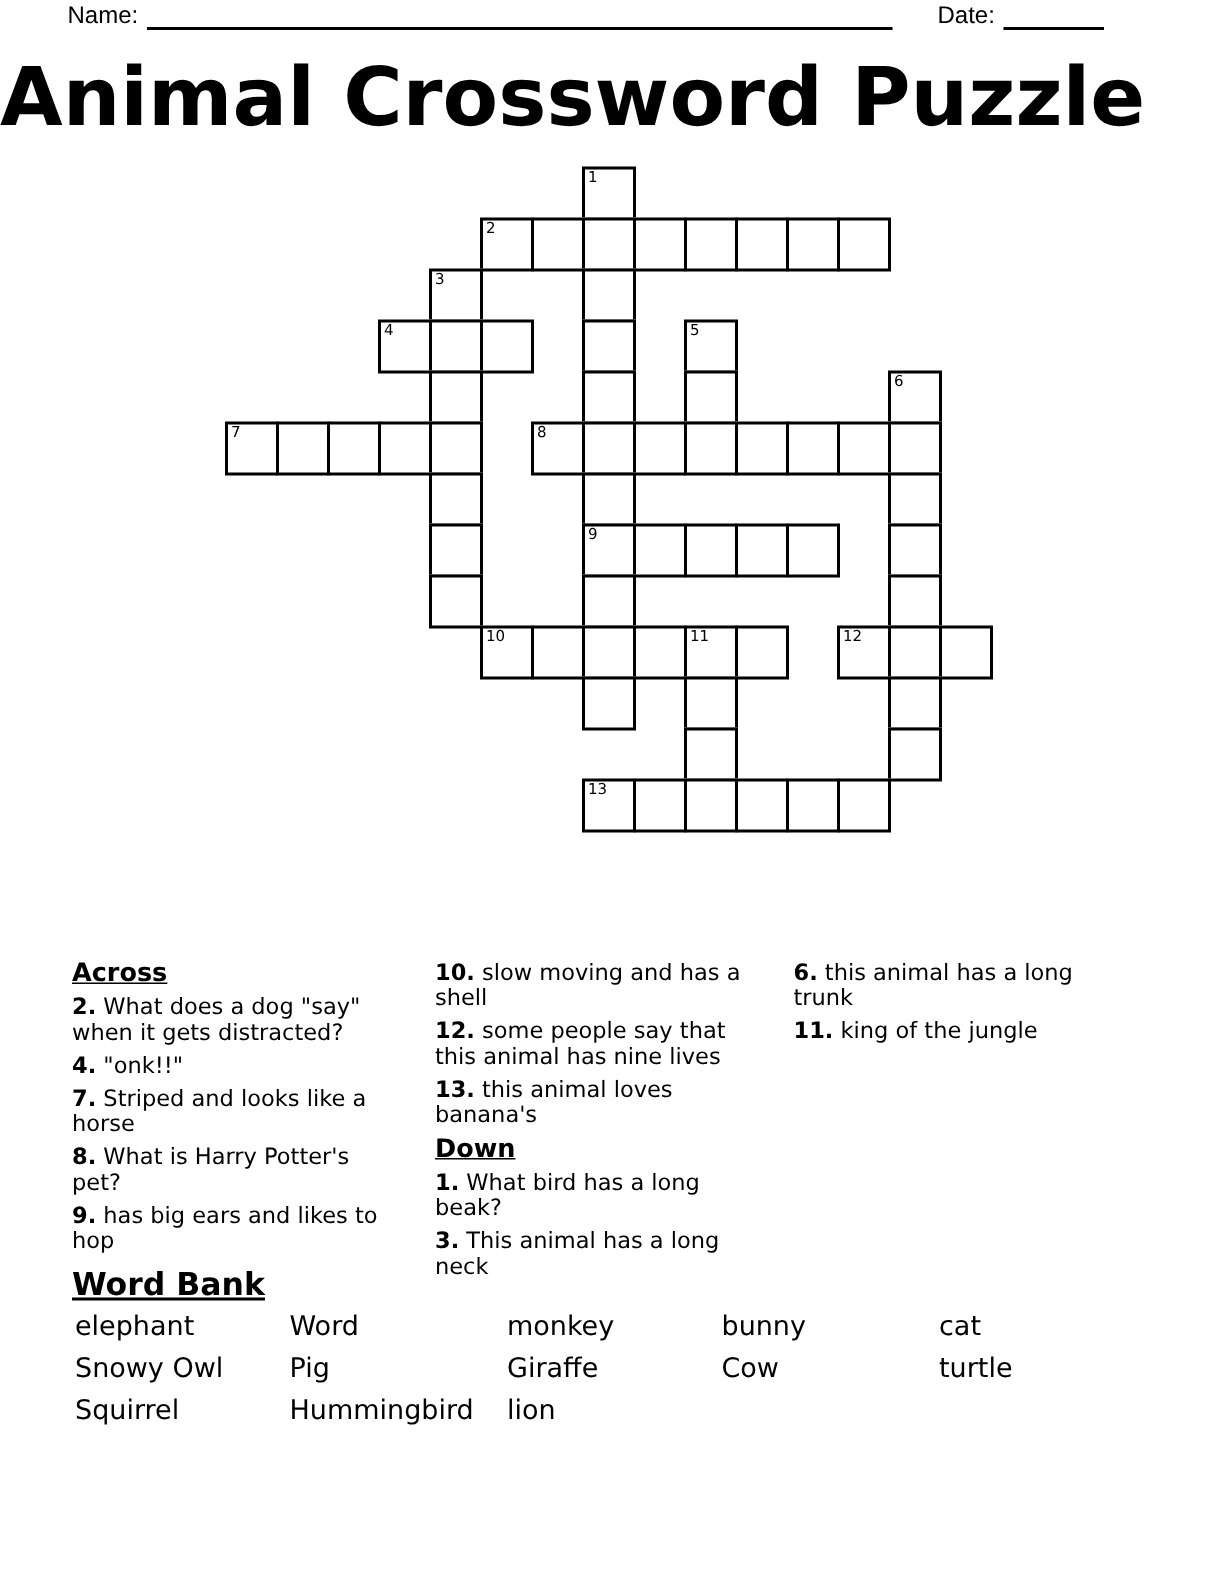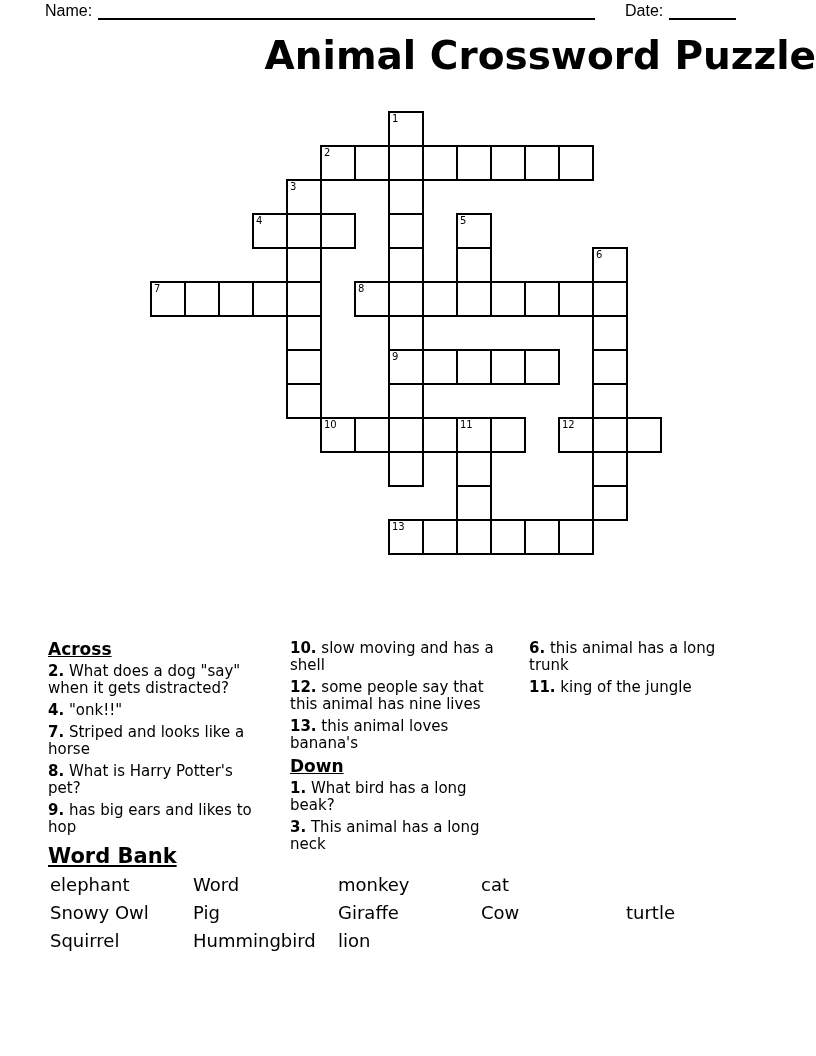--- a/index.html
+++ b/index.html
@@ -8,22 +8,22 @@
     font-family:"DejaVu Sans",sans-serif;color:#000;overflow:hidden;
   }
   
   .meta-label{
     position:absolute;font-family:"Liberation Sans",sans-serif;
     font-size:16px;line-height:18px;white-space:nowrap;
   }
   .write-line{position:absolute;height:18px;border-bottom:2px solid #000;}
   
   .title{
-    position:absolute;top:33px;left:0;width:100%;text-align:right;
-    font-size:39px;font-weight:bold;letter-spacing:0;white-space:nowrap;
+    position:absolute;top:33px;left:0;width:100%;text-align:left;
+    font-size:54px;font-weight:bold;letter-spacing:0;white-space:nowrap;
   }
   
   .grid-layer{position:absolute;left:0;top:0;width:100%;height:100%;}
   .cell{
     position:absolute;width:36px;height:36px;box-sizing:border-box;
     border:2px solid #000;background:#fff;
   }
   .cellnum{
     position:absolute;top:1px;left:2px;font-size:10px;line-height:10px;
     font-family:"DejaVu Sans",sans-serif;
@@ -177,20 +177,21 @@
         <div class="clue"><b>11.</b> king of the jungle</div>
       </div>
     </div>
 
   <div class="wb-heading">Word Bank</div>
   <div class="wb-rows">
       <div class="wb-row">
         <span class="wb-word">elephant</span>
         <span class="wb-word">Word</span>
         <span class="wb-word">monkey</span>
+        <span class="wb-word">bunny</span>
         <span class="wb-word">cat</span>
       </div>
       <div class="wb-row">
         <span class="wb-word">Snowy Owl</span>
         <span class="wb-word">Pig</span>
         <span class="wb-word">Giraffe</span>
         <span class="wb-word">Cow</span>
         <span class="wb-word">turtle</span>
       </div>
       <div class="wb-row">

